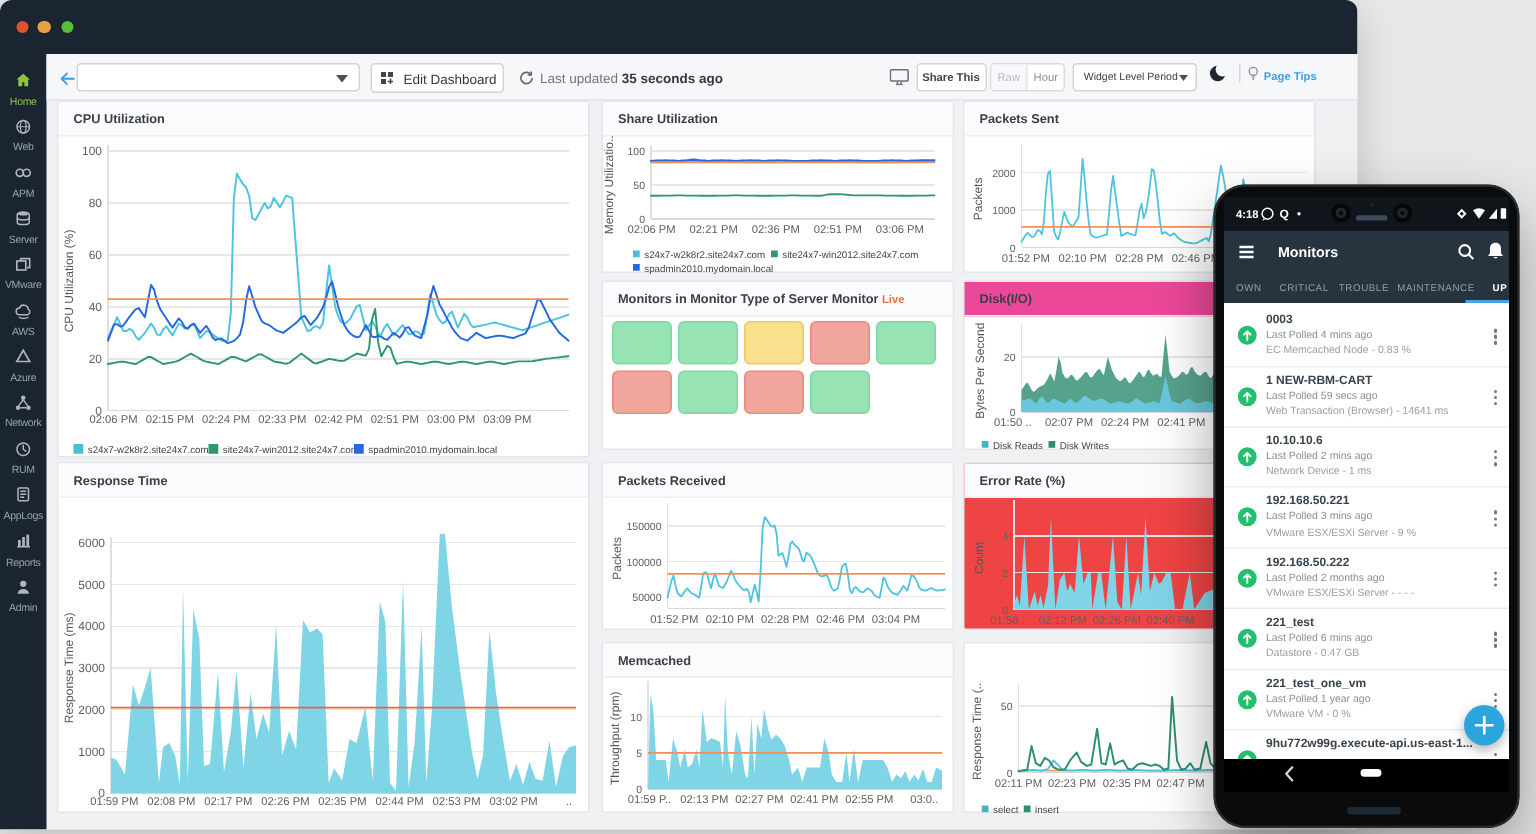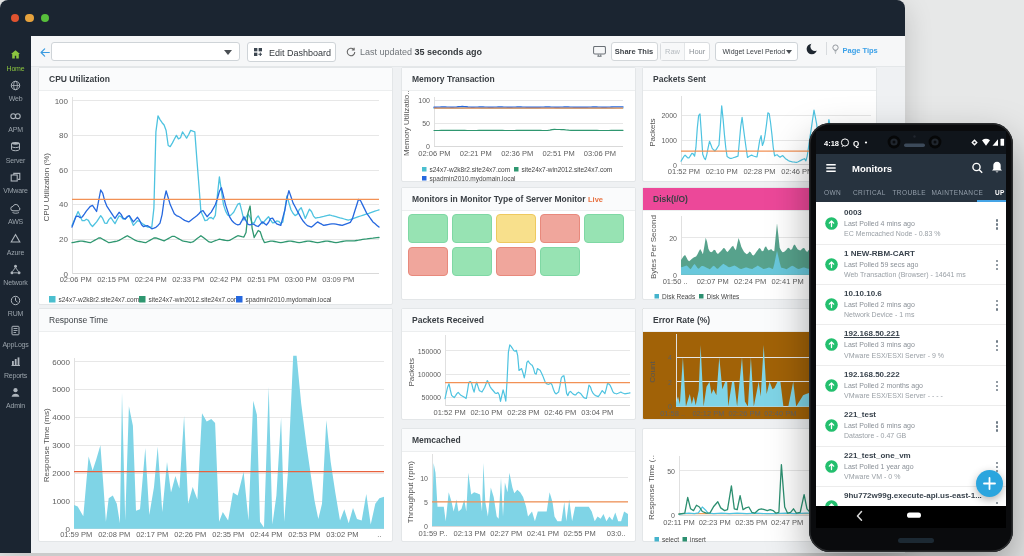--- a/index.html
+++ b/index.html
@@ -140,21 +140,21 @@
         <line x1="33" y1="109.4" x2="340" y2="109.4" stroke="#f29155" stroke-width="1.2"></line>
         <rect x="10" y="206" width="6.5" height="6.5" fill="#4bbfcf"></rect>
         <text x="19.5" y="211.9" font-size="6.5" fill="#444" font-family="Liberation Sans, sans-serif">s24x7-w2k8r2.site24x7.com</text>
         <rect x="100" y="206" width="6.5" height="6.5" fill="#2e9770"></rect>
         <text x="109.5" y="211.9" font-size="6.5" fill="#444" font-family="Liberation Sans, sans-serif">site24x7-win2012.site24x7.com</text>
         <rect x="197" y="206" width="6.5" height="6.5" fill="#2668df"></rect>
         <text x="206.5" y="211.9" font-size="6.5" fill="#444" font-family="Liberation Sans, sans-serif">spadmin2010.mydomain.local</text>
       </svg>
     </div>
   <div style="position:absolute;left:38px;top:308px;width:355px;height:234px;background:#fff;border:1px solid #e3e6e8;border-radius:2px;box-sizing:border-box;">
-      <div style="position:absolute;left:0;top:0;right:0;height:22px;background:#fafbfc;border-bottom:1px solid #eceeef;line-height:22px;padding-left:10px;font-size:8.5px;font-weight:normal;color:#3a3f44;white-space:nowrap;">Response Time</div>
+      <div style="position:absolute;left:0;top:0;right:0;height:22px;background:#fafbfc;border-bottom:1px solid #eceeef;line-height:22px;padding-left:10px;font-size:8.5px;font-weight:bold;color:#3a3f44;white-space:nowrap;">Response Time</div>
       <svg width="355" height="212" viewBox="0 0 355 212" style="position:absolute;left:0;top:22px">
         <text x="31" y="200.6" font-size="8" fill="#606060" text-anchor="end" font-family="Liberation Sans, sans-serif">0</text>
         <line x1="35" y1="170.0" x2="345" y2="170.0" stroke="#e7e7e7" stroke-width="1" shape-rendering="crispEdges"></line>
         <text x="31" y="172.8" font-size="8" fill="#606060" text-anchor="end" font-family="Liberation Sans, sans-serif">1000</text>
         <line x1="35" y1="142.1" x2="345" y2="142.1" stroke="#e7e7e7" stroke-width="1" shape-rendering="crispEdges"></line>
         <text x="31" y="144.9" font-size="8" fill="#606060" text-anchor="end" font-family="Liberation Sans, sans-serif">2000</text>
         <line x1="35" y1="114.3" x2="345" y2="114.3" stroke="#e7e7e7" stroke-width="1" shape-rendering="crispEdges"></line>
         <text x="31" y="117.1" font-size="8" fill="#606060" text-anchor="end" font-family="Liberation Sans, sans-serif">3000</text>
         <line x1="35" y1="86.5" x2="345" y2="86.5" stroke="#e7e7e7" stroke-width="1" shape-rendering="crispEdges"></line>
         <text x="31" y="89.3" font-size="8" fill="#606060" text-anchor="end" font-family="Liberation Sans, sans-serif">4000</text>
@@ -172,21 +172,21 @@
         <text x="227.4" y="205.8" font-size="7.5" fill="#606060" text-anchor="middle" font-family="Liberation Sans, sans-serif">02:44 PM</text>
         <text x="265.4" y="205.8" font-size="7.5" fill="#606060" text-anchor="middle" font-family="Liberation Sans, sans-serif">02:53 PM</text>
         <text x="303.4" y="205.8" font-size="7.5" fill="#606060" text-anchor="middle" font-family="Liberation Sans, sans-serif">03:02 PM</text>
         <text x="340.4" y="205.8" font-size="7.5" fill="#606060" text-anchor="middle" font-family="Liberation Sans, sans-serif">..</text>
         <text x="10" y="114.3" font-size="8" fill="#555" text-anchor="middle" font-family="Liberation Sans, sans-serif" transform="rotate(-90 10 114.3)">Response Time (ms)</text>
         <polygon points="35.0,197.8 35.0,174.1 38.7,175.5 44.3,185.3 49.6,125.4 53.6,139.4 57.3,128.2 61.4,114.3 64.5,156.1 66.9,190.8 69.7,167.2 73.8,164.4 77.8,172.8 80.9,192.2 83.0,61.4 86.2,189.5 89.9,75.3 93.9,94.8 97.0,179.7 101.0,178.3 106.3,117.1 110.3,183.9 115.0,156.1 118.7,115.7 123.3,181.1 128.0,131.0 132.0,161.6 136.4,144.9 140.4,157.4 145.1,85.1 149.1,172.8 153.7,156.1 158.4,168.6 163.0,82.3 167.7,90.6 172.3,87.9 176.1,92.0 180.1,190.8 183.8,181.1 189.1,189.5 194.0,161.6 198.7,164.4 204.6,140.7 209.5,189.5 214.2,69.8 217.9,83.7 221.0,190.8 225.0,196.4 229.7,55.9 233.4,193.6 237.4,164.4 242.1,86.5 245.2,190.8 248.9,142.1 254.2,24.8 257.6,24.8 262.2,72.6 267.5,114.3 271.5,142.1 275.6,170.0 279.3,188.1 283.0,172.8 287.3,89.3 291.7,131.0 296.3,161.6 301.0,189.5 305.3,178.3 309.7,192.2 314.0,176.9 318.0,188.1 322.7,189.5 327.3,163.0 331.7,193.6 336.3,172.8 340.4,167.2 345.0,165.8 345.0,197.8" fill="#7fd4e6" stroke="none" stroke-width="1"></polygon>
         <line x1="35" y1="140.7" x2="345" y2="140.7" stroke="#e8623e" stroke-width="1.2"></line>
       </svg>
     </div>
   <div style="position:absolute;left:401px;top:67px;width:235px;height:115px;background:#fff;border:1px solid #e3e6e8;border-radius:2px;box-sizing:border-box;">
-      <div style="position:absolute;left:0;top:0;right:0;height:22px;background:#fafbfc;border-bottom:1px solid #eceeef;line-height:22px;padding-left:10px;font-size:8.5px;font-weight:bold;color:#3a3f44;white-space:nowrap;">Memory Transaction</div>
+      <div style="position:absolute;left:0;top:0;right:0;height:22px;background:#fafbfc;border-bottom:1px solid #eceeef;line-height:22px;padding-left:10px;font-size:8.5px;font-weight:bold;color:#3a3f44;white-space:nowrap;">Share Utilization</div>
       <svg width="235" height="93" viewBox="0 0 235 93" style="position:absolute;left:0;top:22px">
         <text x="28" y="58.8" font-size="7" fill="#606060" text-anchor="end" font-family="Liberation Sans, sans-serif">0</text>
         <line x1="32" y1="33.2" x2="221" y2="33.2" stroke="#e7e7e7" stroke-width="1" shape-rendering="crispEdges"></line>
         <text x="28" y="36.0" font-size="7" fill="#606060" text-anchor="end" font-family="Liberation Sans, sans-serif">50</text>
         <line x1="32" y1="10.5" x2="221" y2="10.5" stroke="#e7e7e7" stroke-width="1" shape-rendering="crispEdges"></line>
         <text x="28" y="13.3" font-size="7" fill="#606060" text-anchor="end" font-family="Liberation Sans, sans-serif">100</text>
         <line x1="32" y1="56" x2="221" y2="56" stroke="#d9d9d9" stroke-width="1" shape-rendering="crispEdges"></line>
         <line x1="32" y1="6.5" x2="32" y2="56" stroke="#e0e0e0" stroke-width="1" shape-rendering="crispEdges"></line>
         <text x="32.4" y="65.5" font-size="7.5" fill="#606060" text-anchor="middle" font-family="Liberation Sans, sans-serif">02:06 PM</text>
         <text x="73.8" y="65.5" font-size="7.5" fill="#606060" text-anchor="middle" font-family="Liberation Sans, sans-serif">02:21 PM</text>
@@ -294,21 +294,21 @@
         <text x="182.0" y="74.2" font-size="7.5" fill="#606060" text-anchor="middle" font-family="Liberation Sans, sans-serif">0..</text>
         <text x="13" y="37.1" font-size="8" fill="#555" text-anchor="middle" font-family="Liberation Sans, sans-serif" transform="rotate(-90 13 37.1)">Bytes Per Second</text>
         <polygon points="38.0,64.7 38.0,50.0 39.4,48.0 40.7,46.0 42.1,45.0 43.5,47.6 44.9,50.2 46.2,51.3 47.6,50.0 49.0,48.7 50.3,47.7 51.7,47.1 53.1,46.4 54.5,44.2 55.8,41.6 57.2,38.9 58.6,41.6 59.9,44.2 61.3,36.6 62.7,27.8 64.1,31.7 65.4,38.7 66.8,41.4 68.2,42.3 69.5,41.6 70.9,39.8 72.3,40.3 73.7,42.9 75.0,43.9 76.4,42.6 77.8,41.3 79.1,39.7 80.5,38.0 81.9,38.4 83.3,41.0 84.6,41.9 86.0,40.2 87.4,38.4 88.7,36.7 90.1,35.8 91.5,38.4 92.9,40.2 94.2,34.0 95.6,27.9 97.0,32.3 98.3,36.7 99.7,39.5 101.1,42.1 102.5,43.3 103.8,44.2 105.2,43.2 106.6,41.5 107.9,42.4 109.3,45.0 110.7,45.4 112.1,43.7 113.4,41.8 114.8,39.9 116.2,37.9 117.5,38.7 118.9,41.3 120.3,40.9 121.7,37.4 123.0,36.3 124.4,38.9 125.8,40.5 127.1,39.6 128.5,39.3 129.9,41.0 131.3,41.2 132.6,27.2 134.0,13.2 135.4,25.4 136.7,37.7 138.1,40.5 139.5,42.3 140.9,41.9 142.2,41.0 143.6,39.6 145.0,37.8 146.3,38.2 147.7,39.9 149.1,39.0 150.5,35.5 151.8,34.5 153.2,37.1 154.6,39.2 155.9,40.1 157.3,40.5 158.7,39.2 160.1,37.9 161.4,38.2 162.8,40.8 164.2,42.1 165.5,40.3 166.9,39.3 168.3,41.0 169.7,41.8 171.0,33.9 172.4,26.1 173.8,33.9 175.1,41.8 176.5,45.0 177.9,47.6 179.3,47.6 180.6,47.0 182.0,46.3 183.4,47.0 184.7,47.6 186.1,48.1 187.5,47.9 188.9,47.7 190.2,47.4 191.6,47.2 193.0,47.4 194.3,47.5 195.7,47.6 197.1,47.7 198.5,47.9 199.8,48.0 201.2,48.1 202.6,48.0 203.9,47.9 205.3,47.7 206.7,47.6 208.1,47.5 209.4,47.4 210.8,47.2 212.2,47.4 213.5,47.5 214.9,47.6 216.3,47.7 217.7,47.9 219.0,48.0 220.4,48.1 221.8,48.0 223.1,47.9 224.5,47.7 225.9,47.6 227.3,47.5 228.6,47.4 230.0,47.2 230.0,64.7" fill="#57a28c" stroke="none" stroke-width="1"></polygon>
         <polygon points="38.0,64.7 38.0,57.3 39.4,56.9 40.7,56.5 42.1,56.0 43.5,55.6 44.9,56.6 46.2,57.9 47.6,59.2 49.0,57.2 50.3,55.2 51.7,54.1 53.1,56.0 54.5,58.0 55.8,58.7 57.2,57.3 58.6,56.0 59.9,55.9 61.3,56.6 62.7,57.2 64.1,57.9 65.4,58.5 66.8,59.2 68.2,57.9 69.5,56.6 70.9,55.8 72.3,57.1 73.7,58.4 75.0,58.7 76.4,57.3 77.8,56.0 79.1,54.7 80.5,53.8 81.9,54.7 83.3,55.6 84.6,56.5 86.0,57.3 87.4,56.9 88.7,56.5 90.1,56.0 91.5,55.6 92.9,56.2 94.2,57.1 95.6,58.0 97.0,58.8 98.3,58.9 99.7,58.5 101.1,58.0 102.5,57.6 103.8,57.5 105.2,58.0 106.6,58.4 107.9,58.8 109.3,59.0 110.7,58.1 112.1,57.3 113.4,56.4 114.8,55.5 116.2,56.4 117.5,57.3 118.9,58.1 120.3,59.0 121.7,58.8 123.0,58.4 124.4,58.0 125.8,57.5 127.1,57.7 128.5,58.4 129.9,59.0 131.3,53.9 132.6,47.4 134.0,40.8 135.4,46.7 136.7,52.6 138.1,57.4 139.5,57.9 140.9,58.3 142.2,58.7 143.6,59.2 145.0,58.3 146.3,57.4 147.7,56.6 149.1,55.7 150.5,56.2 151.8,57.1 153.2,58.0 154.6,58.8 155.9,58.9 157.3,58.5 158.7,58.0 160.1,57.6 161.4,57.5 162.8,58.0 164.2,58.4 165.5,58.8 166.9,58.8 168.3,57.1 169.7,55.3 171.0,53.6 172.4,51.8 173.8,53.6 175.1,55.3 176.5,57.1 177.9,58.8 179.3,58.8 180.6,58.4 182.0,58.0 183.4,57.5 184.7,57.4 186.1,57.6 187.5,57.8 188.9,57.9 190.2,58.1 191.6,58.3 193.0,58.1 194.3,58.0 195.7,57.9 197.1,57.7 198.5,57.6 199.8,57.5 201.2,57.3 202.6,57.5 203.9,57.6 205.3,57.7 206.7,57.9 208.1,58.0 209.4,58.1 210.8,58.3 212.2,58.1 213.5,58.0 214.9,57.9 216.3,57.7 217.7,57.6 219.0,57.5 220.4,57.3 221.8,57.3 223.1,57.3 224.5,57.3 225.9,57.3 227.3,57.3 228.6,57.3 230.0,57.3 230.0,64.7" fill="#69c8dc" stroke="none" stroke-width="1"></polygon>
         <rect x="11.5" y="84" width="4.5" height="4.5" fill="#45b3cc"></rect>
         <text x="19.0" y="89.0" font-size="6.5" fill="#444" font-family="Liberation Sans, sans-serif">Disk Reads</text>
         <rect x="56" y="84" width="4.5" height="4.5" fill="#2c8f70"></rect>
         <text x="63.5" y="89.0" font-size="6.5" fill="#444" font-family="Liberation Sans, sans-serif">Disk Writes</text>
       </svg>
     </div>
-  <div style="position:absolute;left:642px;top:308px;width:235px;height:112px;background:#a16207;border:1px solid #e3e6e8;border-radius:2px;box-sizing:border-box;">
+  <div style="position:absolute;left:642px;top:308px;width:235px;height:112px;background:#ef4444;border:1px solid #e3e6e8;border-radius:2px;box-sizing:border-box;">
       <div style="position:absolute;left:0;top:0;right:0;height:22px;background:#fafbfc;border-bottom:1px solid #eceeef;line-height:22px;padding-left:10px;font-size:8.5px;font-weight:bold;color:#3a3f44;white-space:nowrap;">Error Rate (%)</div>
       <svg width="235" height="90" viewBox="0 0 235 90" style="position:absolute;left:0;top:22px">
         <text x="29" y="78.2" font-size="7" fill="#606060" text-anchor="end" font-family="Liberation Sans, sans-serif">0</text>
         <line x1="33" y1="50.8" x2="230" y2="50.8" stroke="#e7e7e7" stroke-width="1" shape-rendering="crispEdges"></line>
         <text x="29" y="53.6" font-size="7" fill="#606060" text-anchor="end" font-family="Liberation Sans, sans-serif">2</text>
         <line x1="33" y1="26.2" x2="230" y2="26.2" stroke="#e7e7e7" stroke-width="1" shape-rendering="crispEdges"></line>
         <text x="29" y="29.0" font-size="7" fill="#606060" text-anchor="end" font-family="Liberation Sans, sans-serif">4</text>
         <line x1="33" y1="75.4" x2="230" y2="75.4" stroke="#d9d9d9" stroke-width="1" shape-rendering="crispEdges"></line>
         <line x1="33" y1="2.5" x2="33" y2="75.4" stroke="#e0e0e0" stroke-width="1" shape-rendering="crispEdges"></line>
         <text x="29.7" y="84.9" font-size="7.5" fill="#606060" text-anchor="middle" font-family="Liberation Sans, sans-serif">01:58 ..</text>
@@ -432,21 +432,21 @@
           <div style="width:2.3px;height:2.3px;border-radius:50%;background:#6e7a85;margin-bottom:1.8px;"></div>
           <div style="width:2.3px;height:2.3px;border-radius:50%;background:#6e7a85;margin-bottom:1.8px;"></div>
           <div style="width:2.3px;height:2.3px;border-radius:50%;background:#6e7a85;"></div>
         </div>
         <div style="position:absolute;left:0;right:0;top:122.19999999999999px;height:1px;background:#ececec;"></div>
         <svg style="position:absolute;left:9px;top:136.2px" width="13" height="13" viewBox="0 0 13 13">
           <circle cx="6.5" cy="6.5" r="6.3" fill="#23bf6e"></circle>
           <path d="M6.5 9.6V4.2M4.3 6.1 6.5 3.9l2.2 2.2" stroke="#fff" stroke-width="1.3" fill="none" stroke-linecap="round" stroke-linejoin="round"></path>
         </svg>
         <div style="position:absolute;left:28px;top:127.19999999999999px;width:148px;">
-          <div style="font-size:8px;font-weight:bold;color:#39434d;white-space:nowrap;overflow:hidden;text-decoration:underline;">192.168.50.221</div>
+          <div style="font-size:8px;font-weight:bold;color:#39434d;white-space:nowrap;overflow:hidden;">192.168.50.221</div>
           <div style="font-size:7px;color:#8a9097;margin-top:3px;">Last Polled  3 mins ago</div>
           <div style="font-size:7px;color:#9aa0a6;margin-top:3.2px;">VMware ESX/ESXi Server - 9 %</div>
         </div>
         <div style="position:absolute;left:180px;top:138.2px;width:3px;">
           <div style="width:2.3px;height:2.3px;border-radius:50%;background:#6e7a85;margin-bottom:1.8px;"></div>
           <div style="width:2.3px;height:2.3px;border-radius:50%;background:#6e7a85;margin-bottom:1.8px;"></div>
           <div style="width:2.3px;height:2.3px;border-radius:50%;background:#6e7a85;"></div>
         </div>
         <div style="position:absolute;left:0;right:0;top:162.6px;height:1px;background:#ececec;"></div>
         <svg style="position:absolute;left:9px;top:176.6px" width="13" height="13" viewBox="0 0 13 13">

